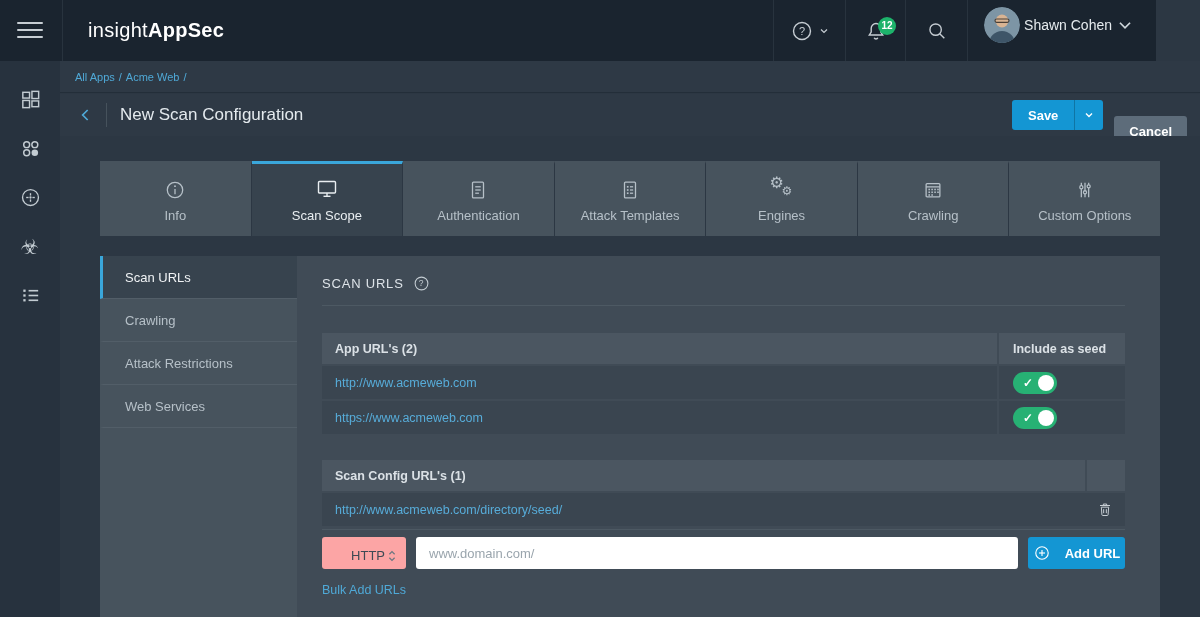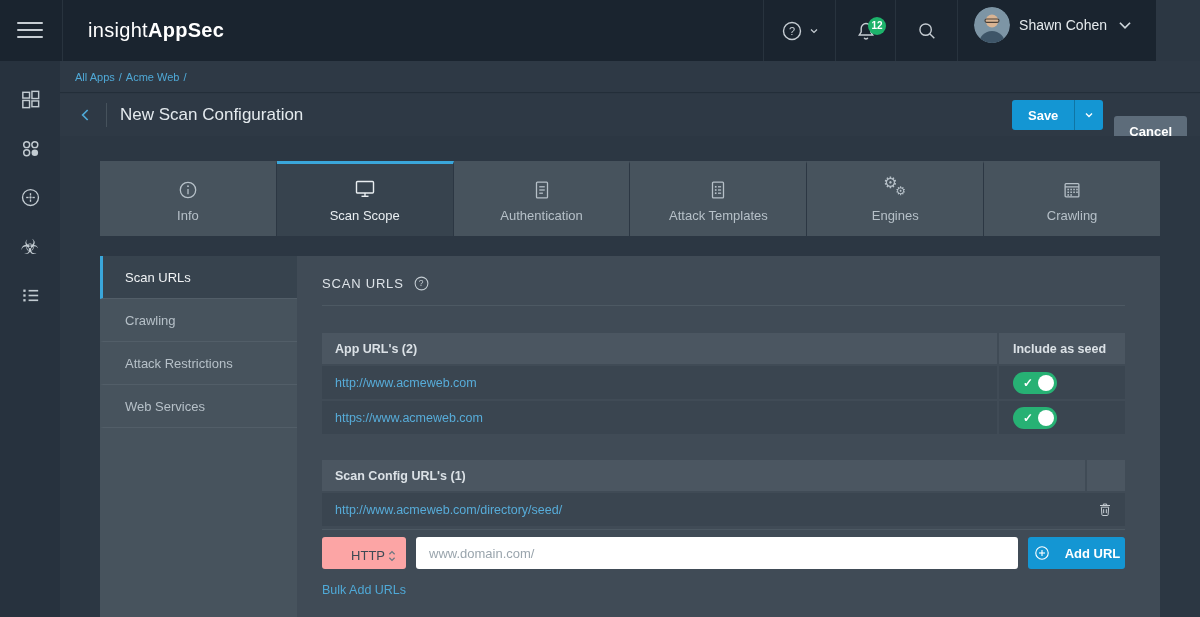--- a/index.html
+++ b/index.html
@@ -12,21 +12,21 @@
   .hamburger { position:absolute; left:17px; top:22px; width:26px; height:16px; display:flex; flex-direction:column; justify-content:space-between; cursor:pointer; }
   .hamburger span { height:2px; background:#c7ced4; border-radius:1px; }
   .hd-sep { position:absolute; left:62px; top:0; width:1px; height:61px; background:#28333e; }
   .logo { position:absolute; left:88px; top:0; height:61px; display:flex; align-items:center; font-size:20px; color:#ffffff; letter-spacing:.3px; }
   .logo .lt { font-weight:400; } .logo .bd { font-weight:700; }
   .header-right { position:absolute; right:0; top:0; height:61px; display:flex; }
   .h-item { display:flex; align-items:center; justify-content:center; border-left:1px solid #28333e; cursor:pointer; color:#c6cdd3; }
   .h-help { width:72px; gap:4px; }
   .h-bell { width:60px; position:relative; }
   .h-search { width:62px; }
-  .h-user { padding:0 22px 12px 16px; gap:9px; }
+  .h-user { padding:0 22px 12px 16px; gap:4px; }
   .badge { position:absolute; top:17px; right:9px; min-width:18px; height:18px; border-radius:9px; background:#1db36b; color:#fff; font-size:10px; font-weight:700; line-height:18px; text-align:center; padding:0 2px; }
   .username { color:#e6ebee; font-size:14px; }
   .avatar { width:36px; height:36px; border-radius:50%; overflow:hidden; }
 
   
   .rail { position:absolute; left:0; top:61px; width:60px; bottom:0; background:#27323e; display:flex; flex-direction:column; align-items:center; padding-top:14px; z-index:20; }
   .rail-item { width:60px; height:49px; display:flex; align-items:center; justify-content:center; cursor:pointer; color:#c3ccd2; }
 
   
   .crumbbar { position:absolute; left:60px; top:61px; right:0; height:32px; background:#2e3945; border-bottom:1px solid #232e39; display:flex; align-items:center; padding-left:15px; font-size:11px; color:#4fa9d7; }
@@ -307,20 +307,33 @@
             <rect x="10.2" y="13.6" width="1.7" height="1.7"></rect>
             <rect x="13.4" y="13.6" width="1.7" height="1.7"></rect>
             <rect x="16.6" y="13.6" width="1.7" height="1.7"></rect>
           <rect x="7" y="16.6" width="1.7" height="1.7"></rect>
             <rect x="10.2" y="16.6" width="1.7" height="1.7"></rect>
         </g>
       </svg>
     </span>
     <span>Crawling</span>
   </div>
+  <div class="tab">
+    <span class="ticon">
+      <svg width="22" height="22" viewBox="0 0 24 24" fill="none" stroke="#b6c0c8" stroke-width="1.4">
+        <line x1="8" y1="4" x2="8" y2="20"></line>
+          <line x1="12" y1="4" x2="12" y2="20"></line>
+          <line x1="16" y1="4" x2="16" y2="20"></line>
+        <circle cx="8" cy="9" r="1.7" fill="#37434e"></circle>
+          <circle cx="12" cy="14.5" r="1.7" fill="#37434e"></circle>
+          <circle cx="16" cy="8" r="1.7" fill="#37434e"></circle>
+      </svg>
+    </span>
+    <span>Custom Options</span>
+  </div>
 </div>
 
 <div class="subnav">
   <div class="subitem active">
       <span>Scan URLs</span>
     </div>
   <div class="subitem">
       <span>Crawling</span>
     </div>
   <div class="subitem">

